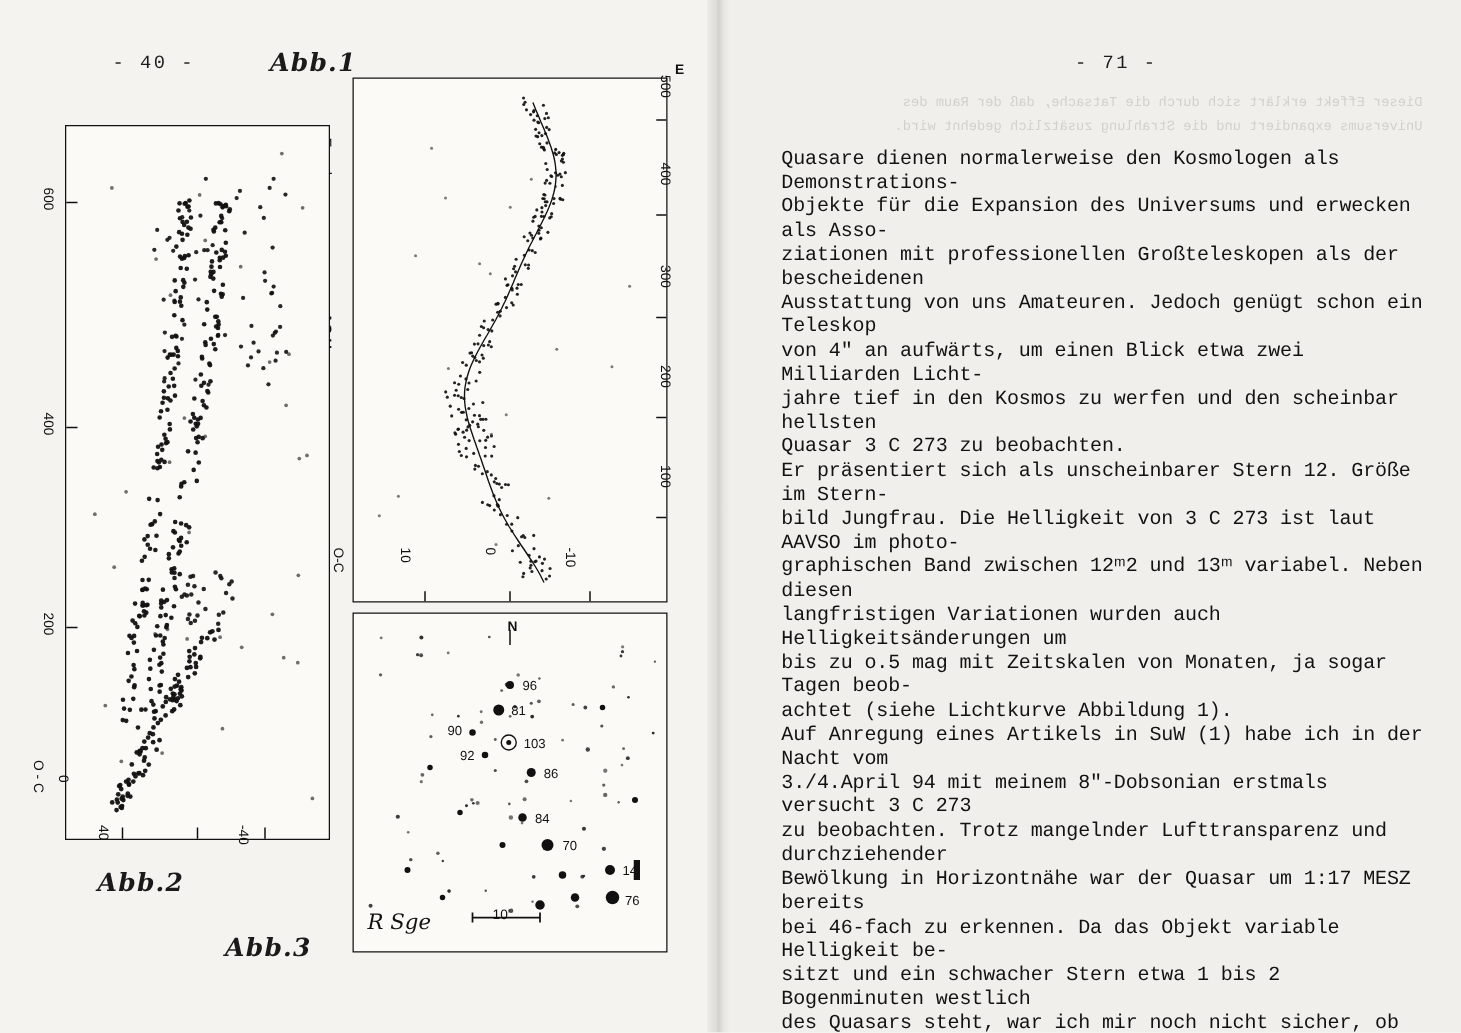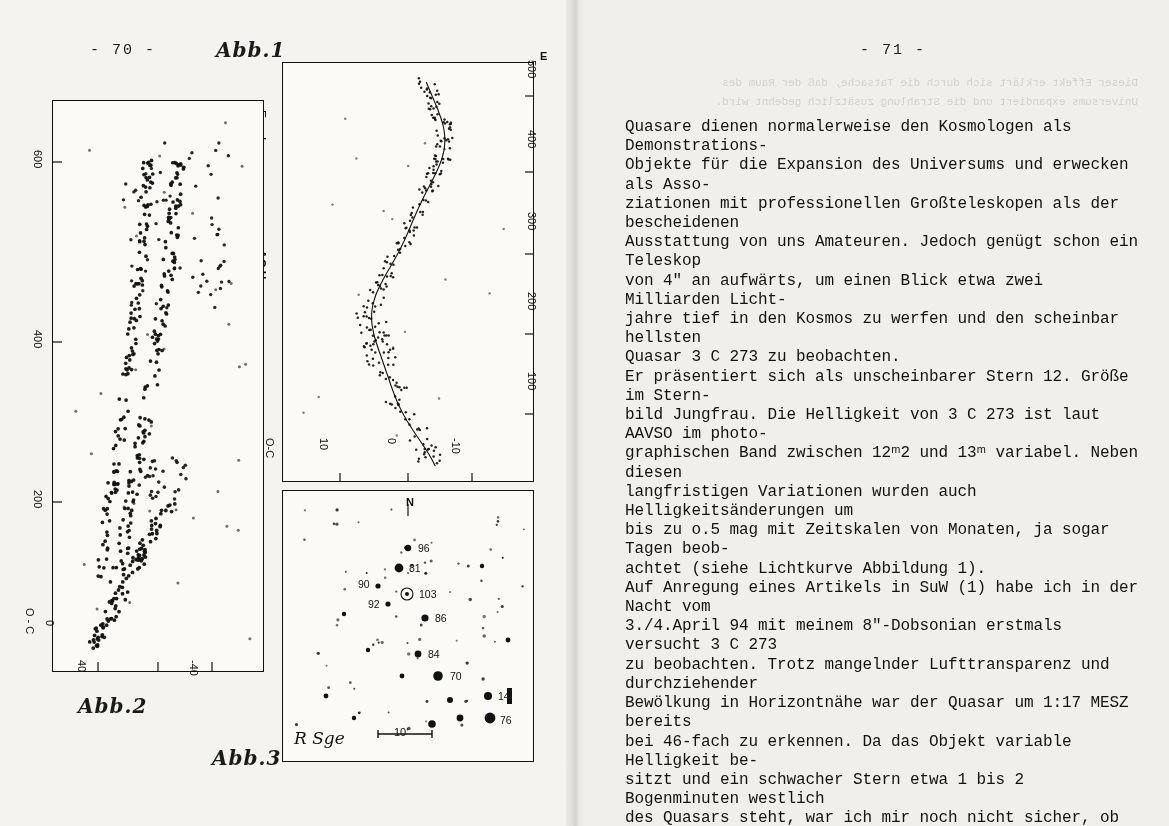--- a/index.html
+++ b/index.html
@@ -48,21 +48,21 @@
     position: absolute;
     font-family: "DejaVu Serif", serif;
     font-size: 20px;
     font-weight: bold;
     font-style: italic;
     color: #1a1a1a;
     letter-spacing: 1px;
   }
   #cap-abb1 { left: 216px; top: 38px; }
   #cap-abb2 { left: 78px; top: 694px; }
-  #cap-abb3 { left: 180px; top: 746px; margin-left: 32px; }
+  #cap-abb3 { left: 180px; top: 746px; }
 
   
   .ghost {
     position: absolute;
     font-family: "Liberation Mono", monospace;
     font-size: 9.5px;
     line-height: 14px;
     color: rgba(60,60,60,.28);
     transform: scaleX(-1);
     white-space: pre;
@@ -127,21 +127,21 @@
   }
 </style>
 </head>
 <body>
 
 <div class="page">
   <div class="leaf-left"></div>
   <div class="leaf-right"></div>
   <div class="gutter"></div>
 
-  <div class="pagenum" id="pagenum-left">- 70 -</div>
+  <div class="pagenum" id="pagenum-left">- 40 -</div>
   <div class="pagenum" id="pagenum-right">- 71 -</div>
 
   <div class="ghost" style="left:55px; top:88px; width:470px;">Die Beiträge werden wochentags gesammelt
 nur pro Jahr regelmäßig. Veröffentlichun-
 gen der Beobachtungen erfolgen
 in der Zeitschrift der Fachgruppe
 Maxima beobachtet werden
 letzter Lichtminimum, die als
 von R Sge und V Vul nicht
 Tage von Beobachtern

